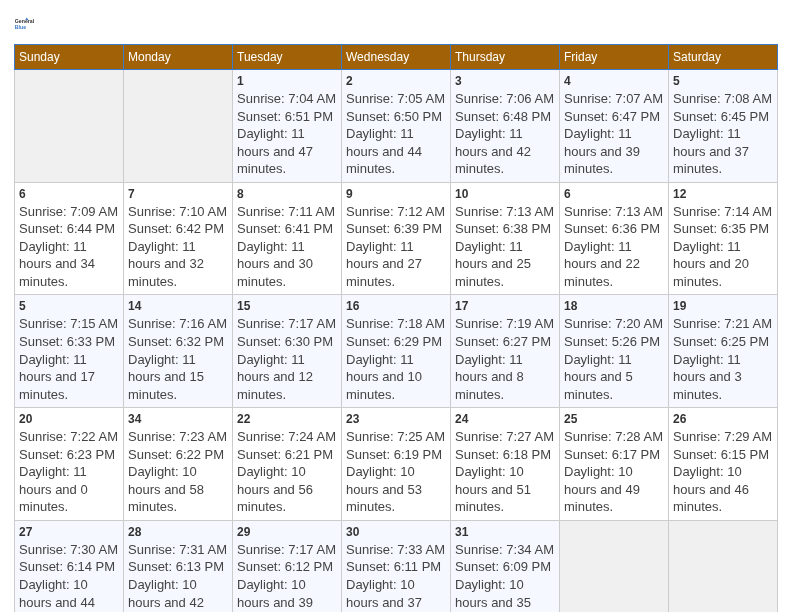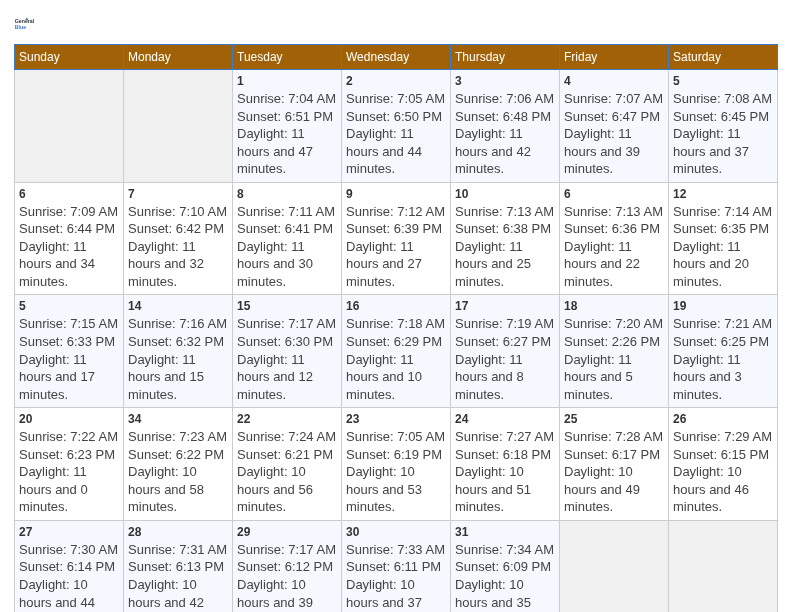--- a/index.html
+++ b/index.html
@@ -221,21 +221,21 @@
           </td>
           <td>
             <span class="day-num">17</span>
             <div class="day-info">Sunrise: 7:19 AM
 Sunset: 6:27 PM
 Daylight: 11 hours and 8 minutes.</div>
           </td>
           <td>
             <span class="day-num">18</span>
             <div class="day-info">Sunrise: 7:20 AM
-Sunset: 2:26 PM
+Sunset: 5:26 PM
 Daylight: 11 hours and 5 minutes.</div>
           </td>
           <td>
             <span class="day-num">19</span>
             <div class="day-info">Sunrise: 7:21 AM
 Sunset: 6:25 PM
 Daylight: 11 hours and 3 minutes.</div>
           </td>
         </tr>
         <tr>
@@ -252,21 +252,21 @@
 Daylight: 10 hours and 58 minutes.</div>
           </td>
           <td>
             <span class="day-num">22</span>
             <div class="day-info">Sunrise: 7:24 AM
 Sunset: 6:21 PM
 Daylight: 10 hours and 56 minutes.</div>
           </td>
           <td>
             <span class="day-num">23</span>
-            <div class="day-info">Sunrise: 7:05 AM
+            <div class="day-info">Sunrise: 7:25 AM
 Sunset: 6:19 PM
 Daylight: 10 hours and 53 minutes.</div>
           </td>
           <td>
             <span class="day-num">24</span>
             <div class="day-info">Sunrise: 7:27 AM
 Sunset: 6:18 PM
 Daylight: 10 hours and 51 minutes.</div>
           </td>
           <td>

